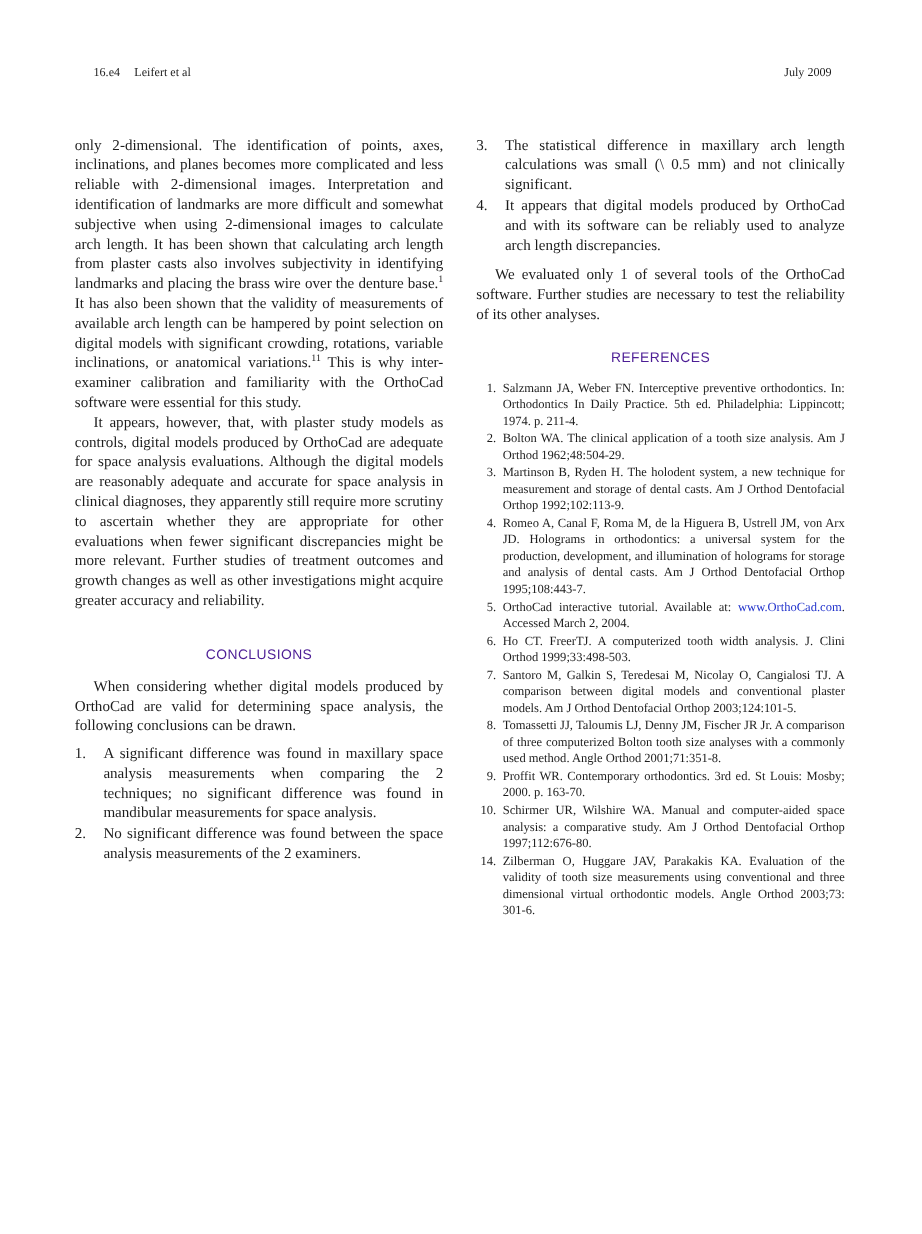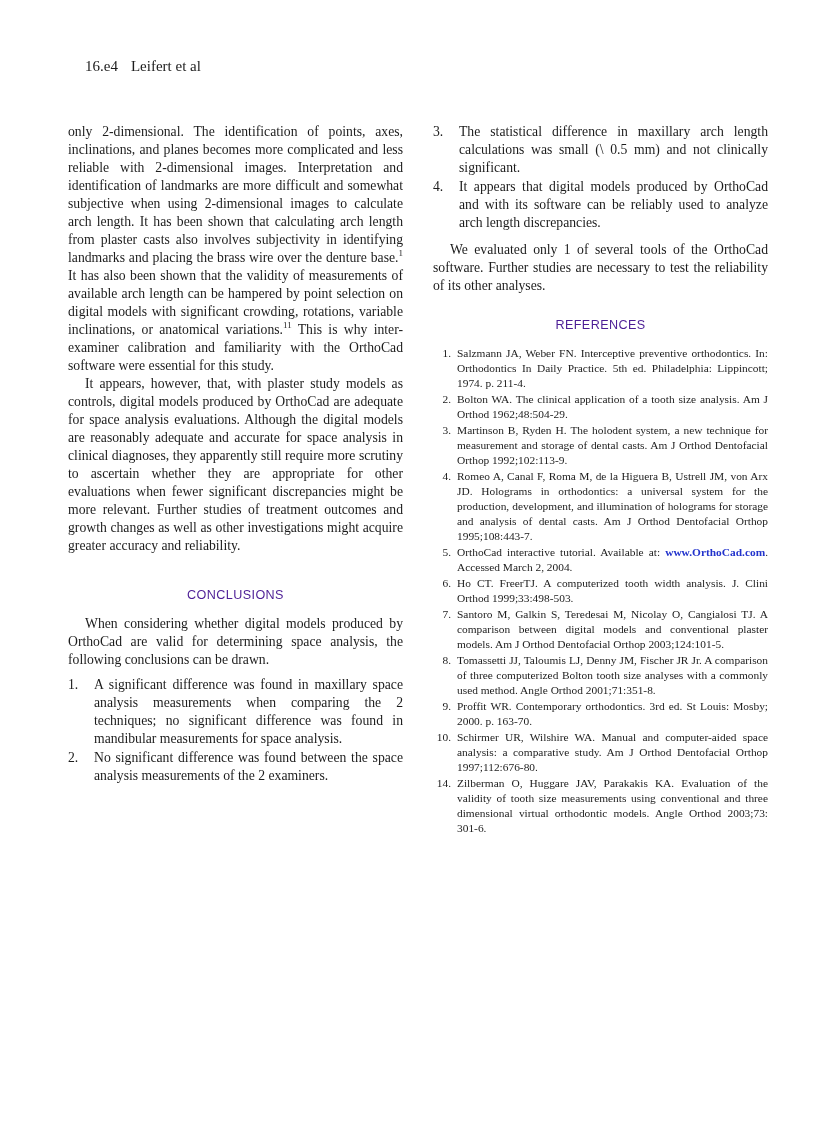--- a/index.html
+++ b/index.html
@@ -18,21 +18,21 @@
   }
   
   .hdr {
     position: absolute;
     top: 58px;
     left: 85px;
     width: 671px;
     display: flex;
     justify-content: space-between;
     align-items: flex-start;
-    font-size: 15px;
+    font-size: 11px;
     line-height: 17px;
   }
   .hdr-left { white-space: nowrap; }
   .hdr-left .pgnum { margin-right: 13px; }
   .hdr-right { text-align: right; }
   
   .col {
     position: absolute;
     top: 123px;
     width: 335px;
@@ -95,33 +95,33 @@
     margin-right: 6px;
   }
   .ref-list .ref-body {
     flex: 1 1 auto;
     text-align: justify;
   }
   a.ref-link {
     color: #2233cc;
     text-decoration: none;
     cursor: pointer;
-    font-weight: bold;
   }
 </style>
 </head>
 <body>
 
 <div class="page">
 
   <header class="hdr">
     <div class="hdr-left">
       <span class="pgnum">16.e4</span><span>Leifert et al</span>
     </div>
     <div class="hdr-right">
+      <div>July 2009</div>
     </div>
   </header>
 
   <div class="col col-left">
     <p class="body-p"><span>only 2-dimensional. The identification of points, axes, inclinations, and planes becomes more complicated and less reliable with 2-dimensional images. Interpretation and identification of landmarks are more difficult and somewhat subjective when using 2-dimensional images to calculate arch length. It has been shown that calculating arch length from plaster casts also involves subjectivity in identifying landmarks and placing the brass wire over the denture base.</span><sup class="cite">1</sup><span> It has also been shown that the validity of measurements of available arch length can be hampered by point selection on digital models with significant crowding, rotations, variable inclinations, or anatomical variations.</span><sup class="cite">11</sup><span> This is why inter-examiner calibration and familiarity with the OrthoCad software were essential for this study.</span></p>
     <p class="body-p indent">It appears, however, that, with plaster study models as controls, digital models produced by OrthoCad are adequate for space analysis evaluations. Although the digital models are reasonably adequate and accurate for space analysis in clinical diagnoses, they apparently still require more scrutiny to ascertain whether they are appropriate for other evaluations when fewer significant discrepancies might be more relevant. Further studies of treatment outcomes and growth changes as well as other investigations might acquire greater accuracy and reliability.</p>
 
     <h2 class="sec-heading">CONCLUSIONS</h2>
     <p class="body-p indent">When considering whether digital models produced by OrthoCad are valid for determining space analysis, the following conclusions can be drawn.</p>
 

